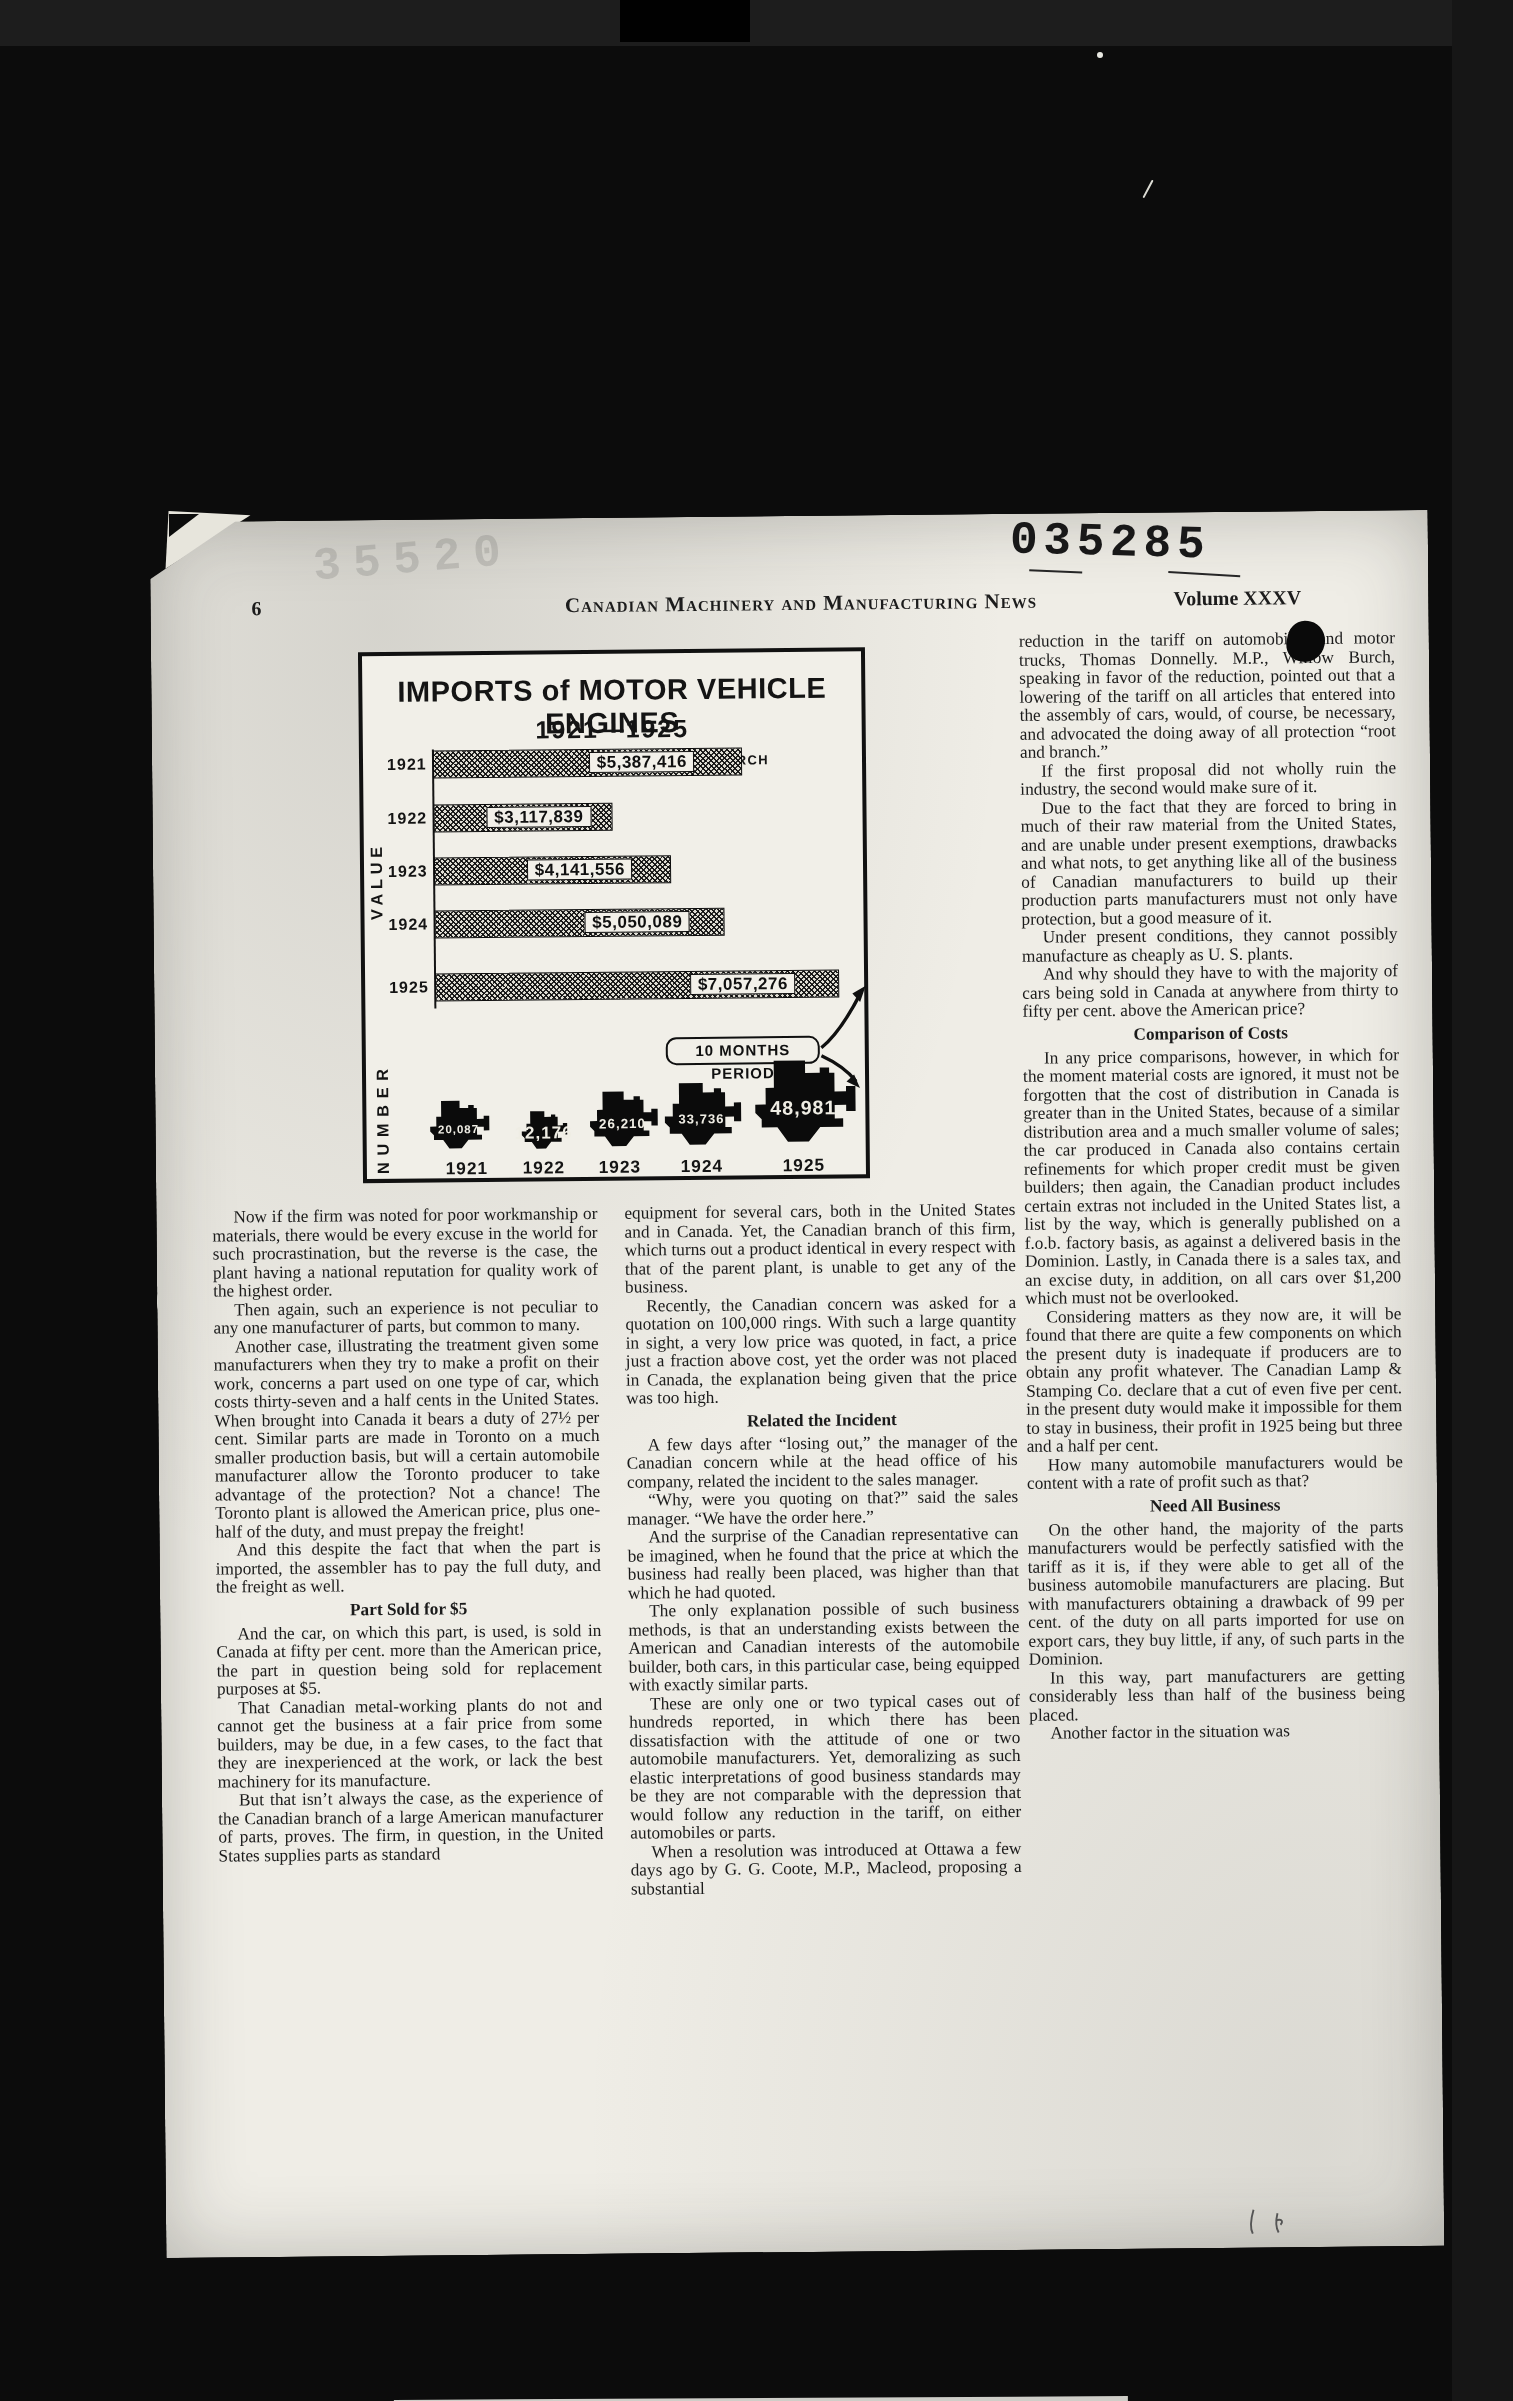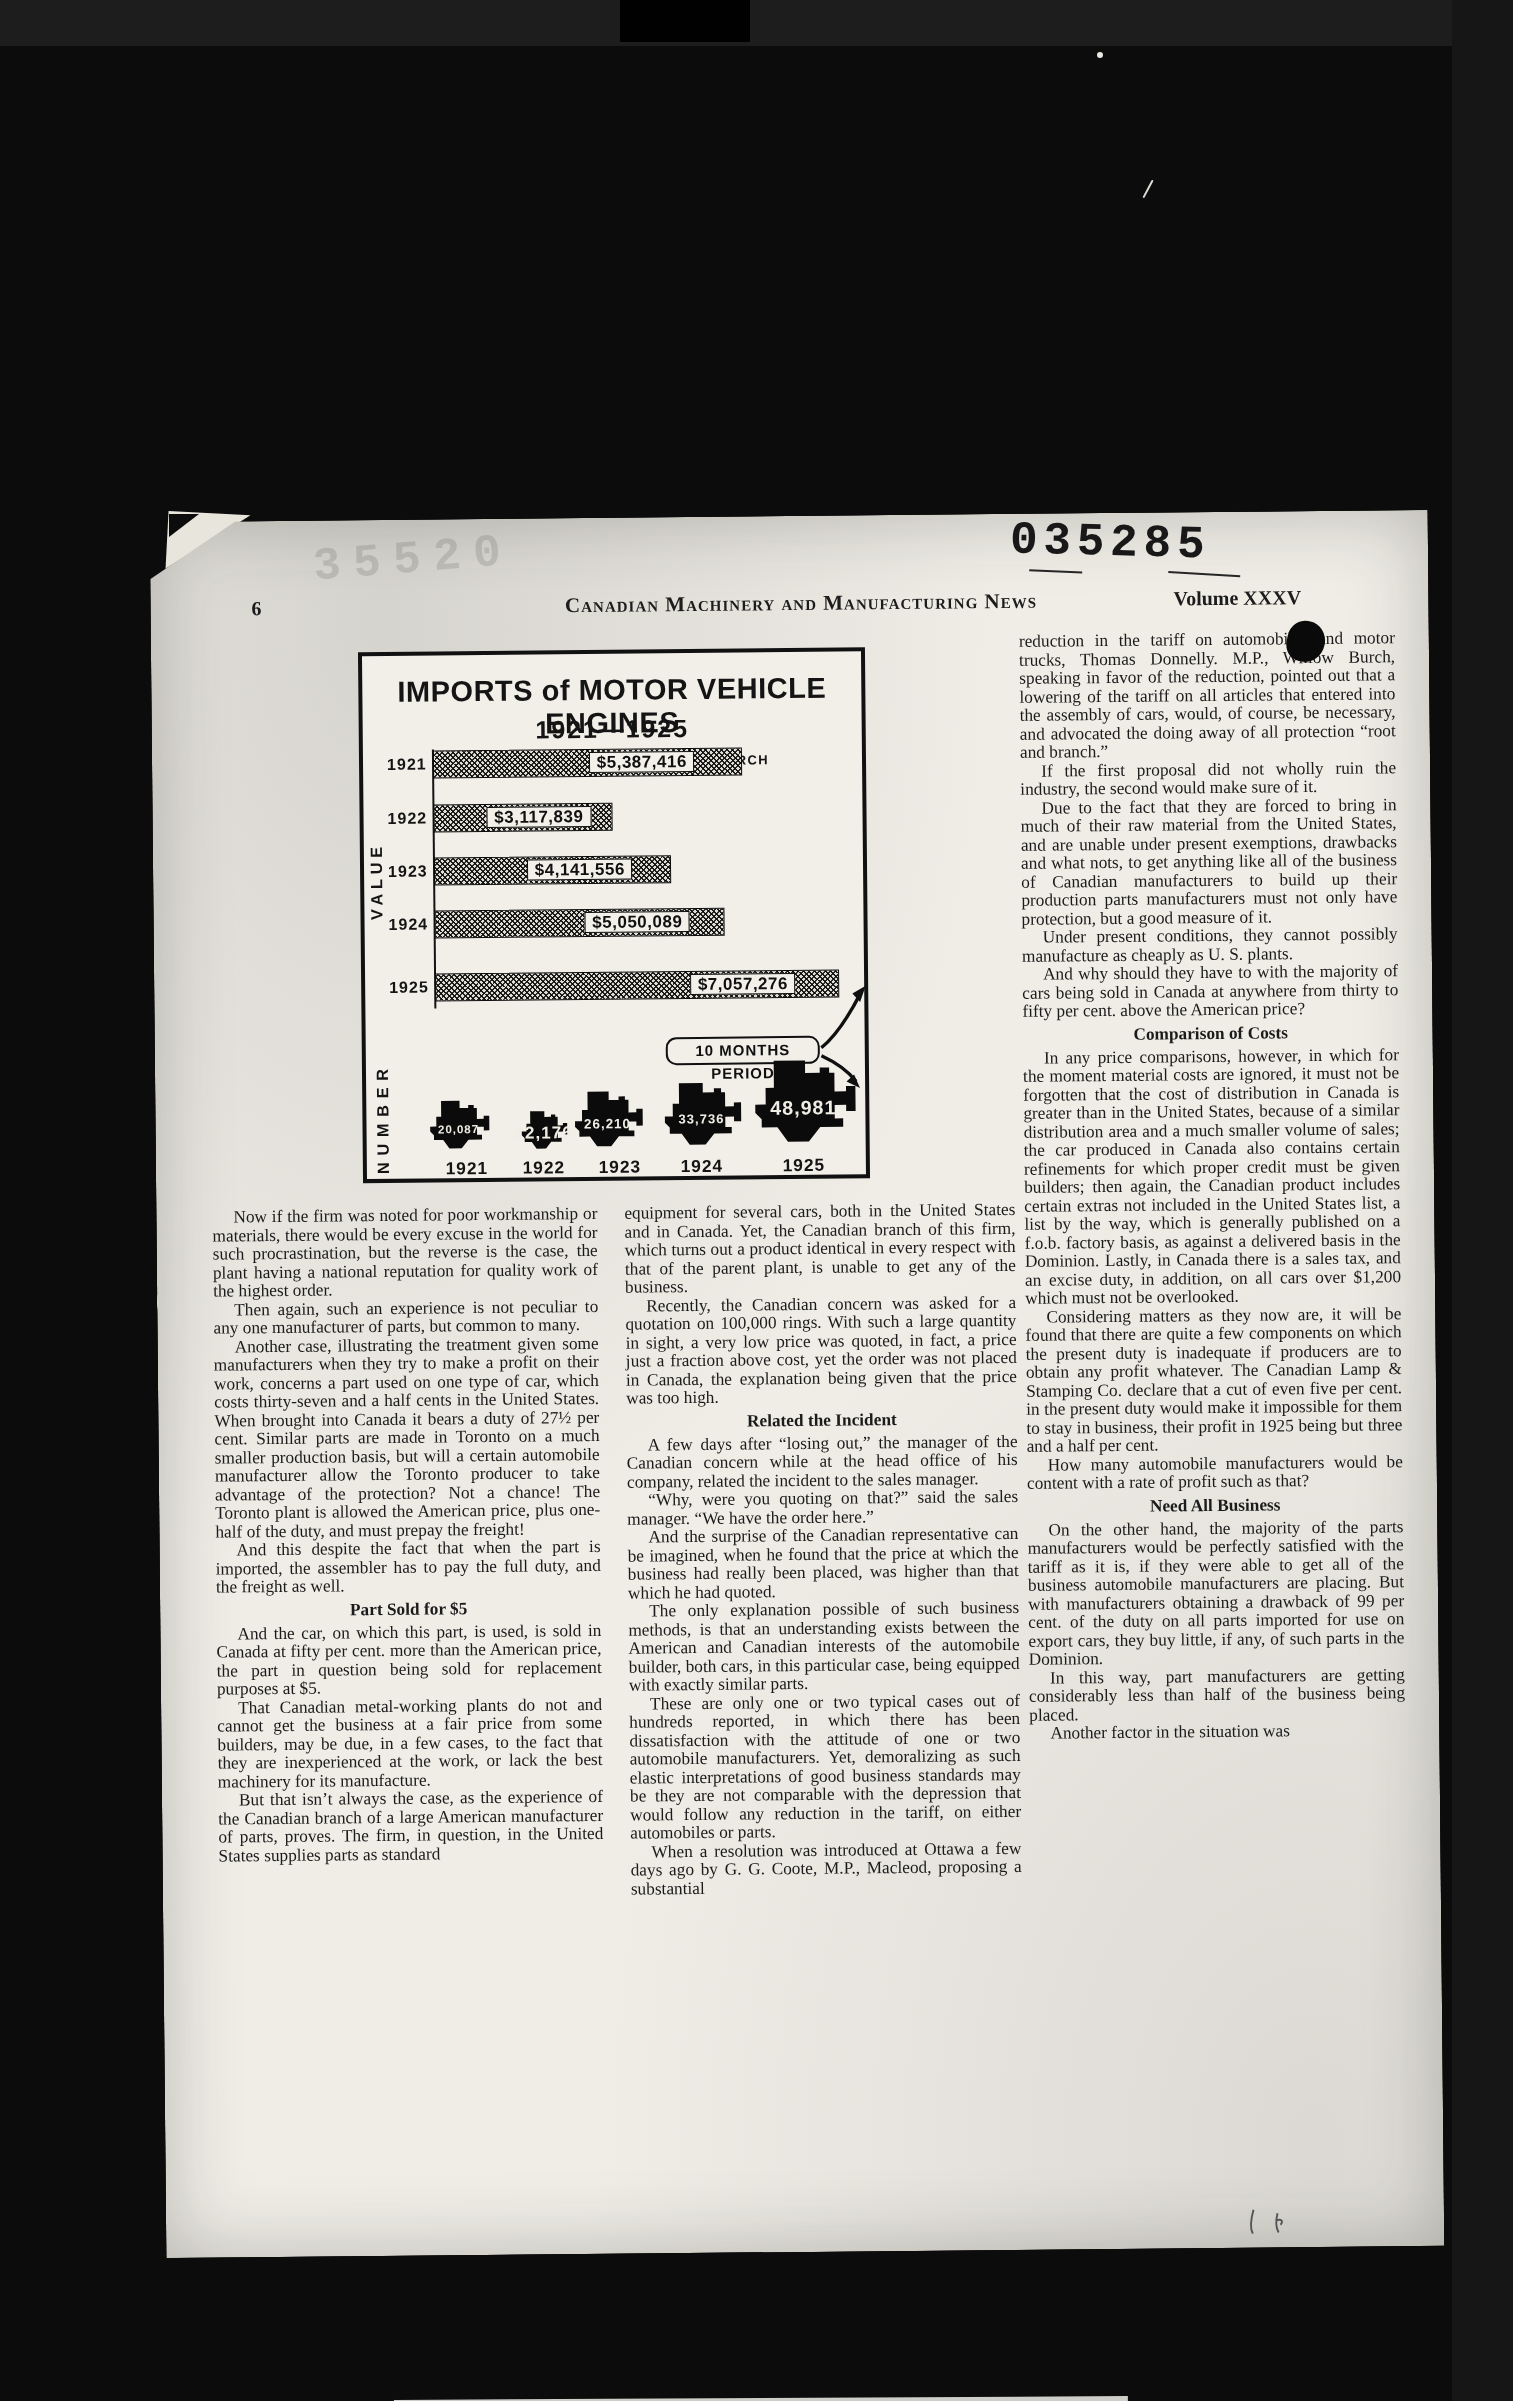--- a/index.html
+++ b/index.html
@@ -159,21 +159,21 @@
             <path d="M10 64 L10 56 L20 56 L20 40 L28 40 L28 14 L58 14 L58 26 L72 26 L72 21 L81 21 L81 26 L86 26 L86 44 L97 44 L97 39 L106 39 L106 63 L97 63 L97 57 L86 57 L86 70 L94 70 L94 78 L72 78 L61 92 L41 92 L31 78 L16 78 L16 70 Z" fill="#0b0b0b"></path>
           </svg>
         <span class="engine-num" style="font-size: 11.5px;">20,087</span>
       </div>
       <div class="engine" style="left: 177px; height: 48px; width: 53px;">
         <svg viewBox="0 0 112 100" preserveAspectRatio="none">
             <path d="M10 64 L10 56 L20 56 L20 40 L28 40 L28 14 L58 14 L58 26 L72 26 L72 21 L81 21 L81 26 L86 26 L86 44 L97 44 L97 39 L106 39 L106 63 L97 63 L97 57 L86 57 L86 70 L94 70 L94 78 L72 78 L61 92 L41 92 L31 78 L16 78 L16 70 Z" fill="#0b0b0b"></path>
           </svg>
         <span class="engine-num" style="font-size: 17px;">12,176</span>
       </div>
-      <div class="engine" style="left: 241px; height: 70px; width: 79px;">
+      <div class="engine" style="left: 256px; height: 70px; width: 79px;">
         <svg viewBox="0 0 112 100" preserveAspectRatio="none">
             <path d="M10 64 L10 56 L20 56 L20 40 L28 40 L28 14 L58 14 L58 26 L72 26 L72 21 L81 21 L81 26 L86 26 L86 44 L97 44 L97 39 L106 39 L106 63 L97 63 L97 57 L86 57 L86 70 L94 70 L94 78 L72 78 L61 92 L41 92 L31 78 L16 78 L16 70 Z" fill="#0b0b0b"></path>
           </svg>
         <span class="engine-num" style="font-size: 13.4px;">26,210</span>
       </div>
       <div class="engine" style="left: 335px; height: 79px; width: 89px;">
         <svg viewBox="0 0 112 100" preserveAspectRatio="none">
             <path d="M10 64 L10 56 L20 56 L20 40 L28 40 L28 14 L58 14 L58 26 L72 26 L72 21 L81 21 L81 26 L86 26 L86 44 L97 44 L97 39 L106 39 L106 63 L97 63 L97 57 L86 57 L86 70 L94 70 L94 78 L72 78 L61 92 L41 92 L31 78 L16 78 L16 70 Z" fill="#0b0b0b"></path>
           </svg>
         <span class="engine-num" style="font-size: 13px;">33,736</span>

